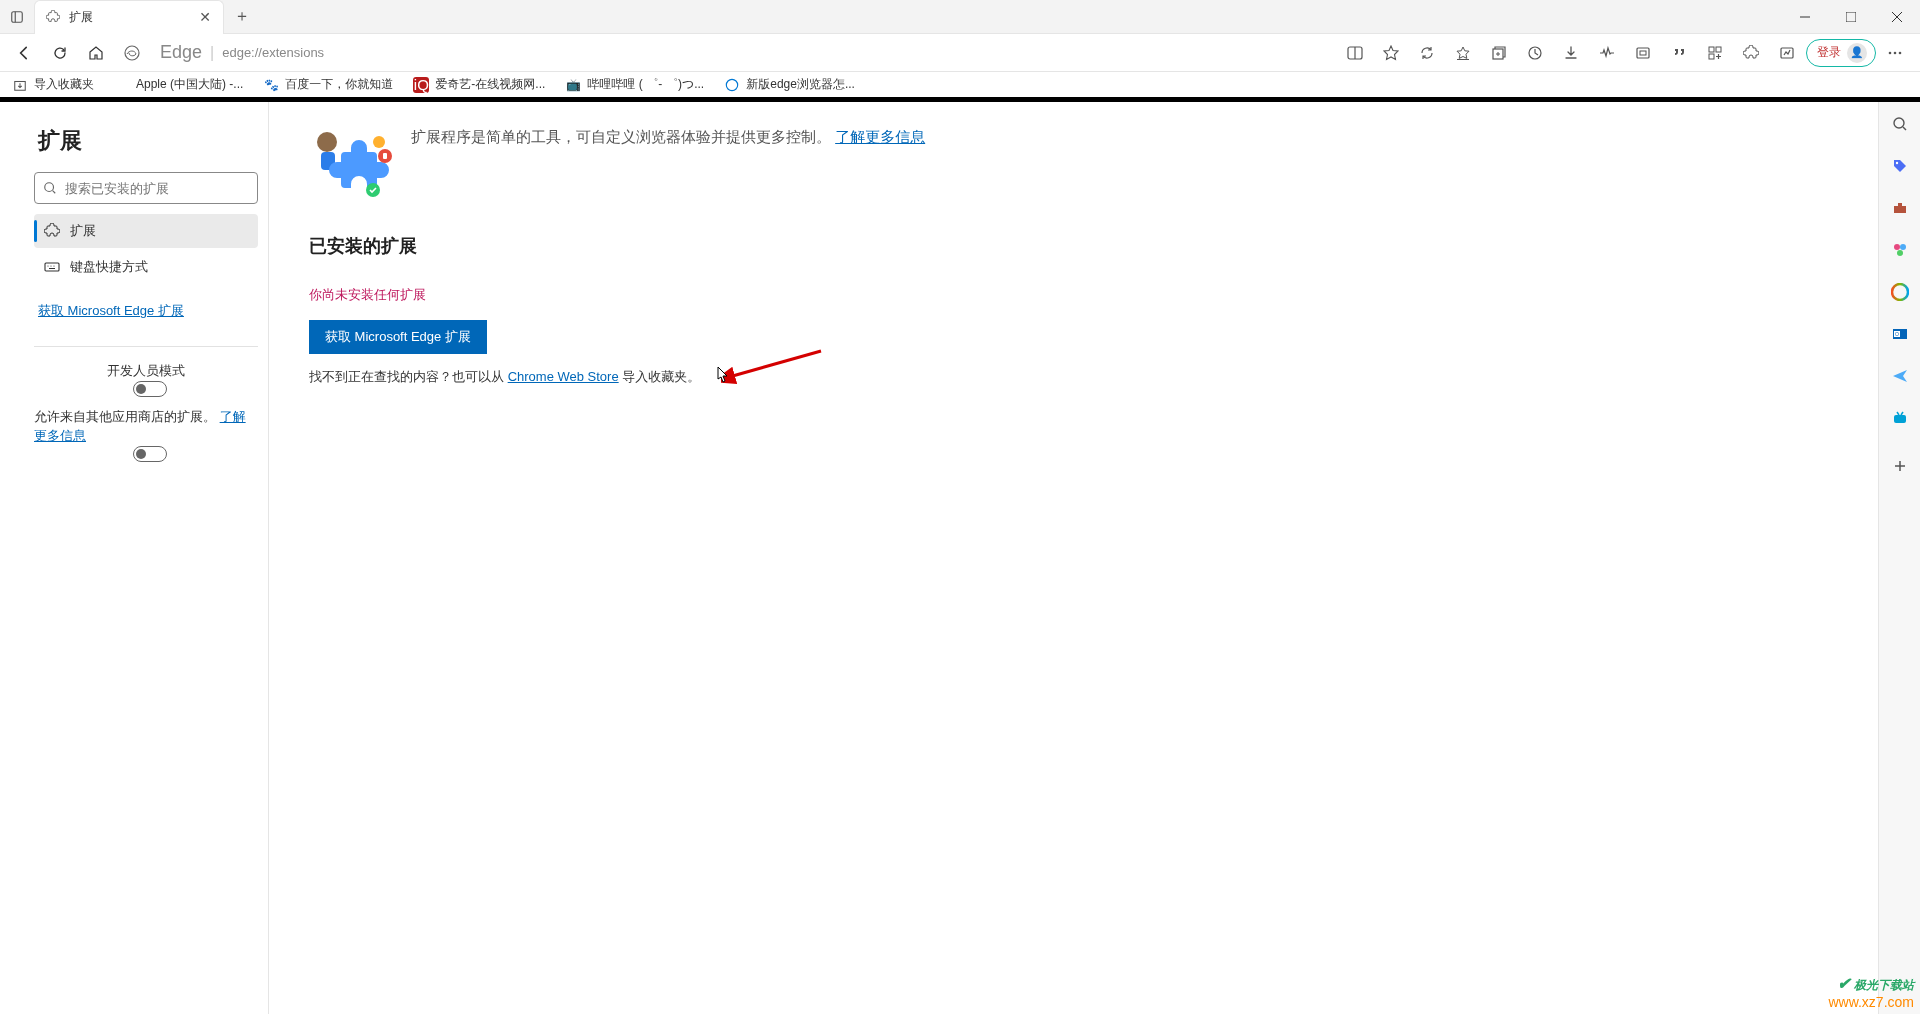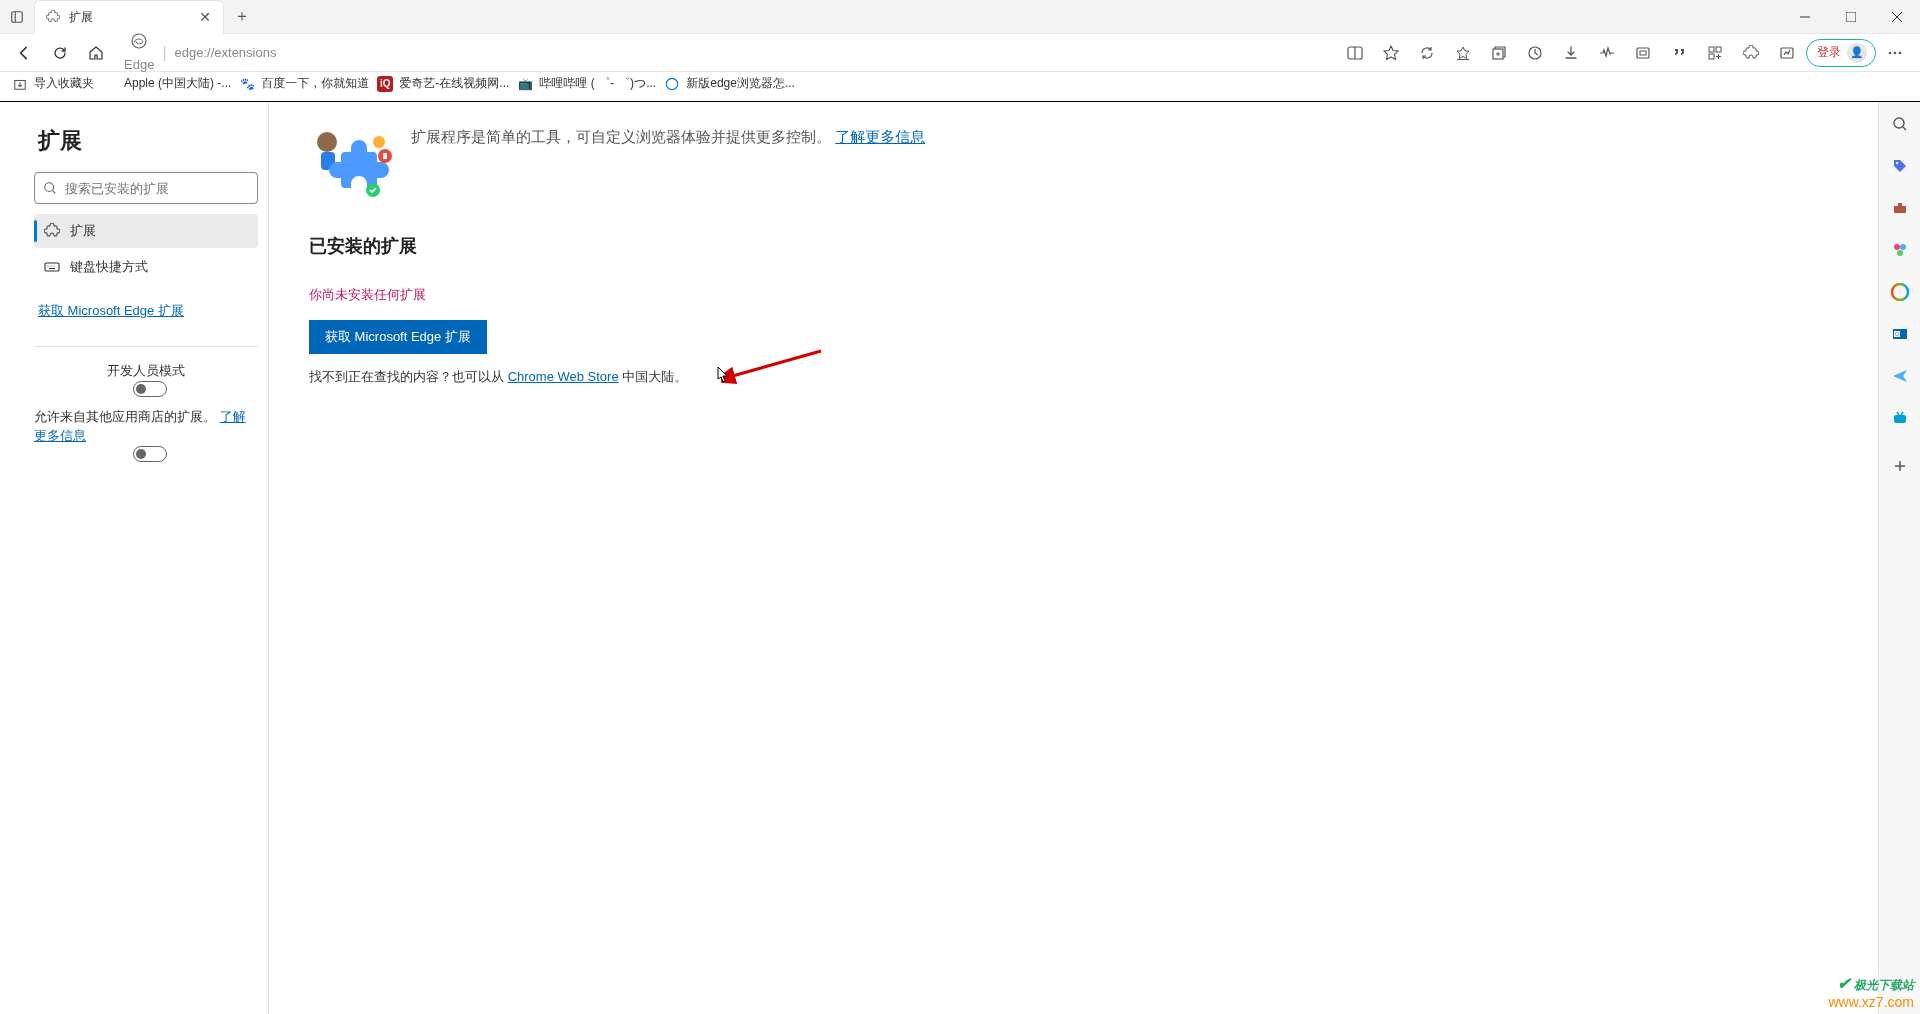--- a/index.html
+++ b/index.html
@@ -13,35 +13,35 @@
 .tab-title { font-size: 12px; color: #333; flex: 1; }
 .tab-close { width: 16px; height: 16px; font-size: 14px; color: #555; display: flex; align-items: center; justify-content: center; cursor: pointer; }
 .tab-add { width: 28px; height: 28px; display: flex; align-items: center; justify-content: center; color: #555; font-size: 16px; margin-left: 4px; }
 .window-controls { margin-left: auto; display: flex; }
 .window-btn { width: 46px; height: 34px; display: flex; align-items: center; justify-content: center; color: #333; font-size: 12px; }
 
 
 .addressbar { height: 38px; background: #fff; display: flex; align-items: center; padding: 0 8px; gap: 4px; border-bottom: 1px solid #e5e5e5; }
 .nav-btn { width: 32px; height: 32px; display: flex; align-items: center; justify-content: center; color: #555; border-radius: 4px; }
 .url-area { flex: 1; display: flex; align-items: center; gap: 8px; padding: 0 8px; height: 30px; }
-.edge-badge { display: flex; align-items: center; gap: 8px; color: #888; font-size: 13px; flex-direction: column; }
+.edge-badge { display: flex; align-items: center; gap: 20px; color: #888; font-size: 18px; }
 .url-sep { color: #ccc; }
 .url-text { color: #888; font-size: 13px; }
 .toolbar-icons { display: flex; align-items: center; gap: 2px; }
 .toolbar-icon { width: 34px; height: 32px; display: flex; align-items: center; justify-content: center; color: #555; font-size: 15px; border-radius:4px; }
 .login-btn { border: 1px solid #14b8a6; border-radius: 16px; padding: 3px 8px 3px 10px; display: flex; align-items: center; gap: 6px; font-size: 12px; color: #c23535; }
 .avatar-circle { width: 20px; height: 20px; border-radius: 50%; background: #e5e5e5; display:flex; align-items:center; justify-content:center; color:#999; font-size:11px;}
 
 
-.bookmarksbar { height: 30px; background: #fff; border-bottom: 1px solid #000000; display: flex; align-items: flex-start; padding: 0 8px; }
+.bookmarksbar { height: 30px; background: #fff; border-bottom: 5px solid #000000; display: flex; align-items: center; padding: 0 8px; gap: 12px; }
 .bookmark { display: flex; align-items: center; gap: 6px; font-size: 12px; color: #333; padding: 3px 4px; border-radius:4px; }
 .bm-icon { width: 16px; height: 16px; display: flex; align-items: center; justify-content: center; font-size: 12px; border-radius: 3px; }
 .bm-apple { color: #000; }
 .bm-baidu { color: #2d7ff9; }
-.bm-iqiyi { background: #b91c1c; color: #fff; font-size: 10px; font-weight: bold; }
+.bm-iqiyi { background: #b91c1c; color: #fff; font-size: 15px; font-weight: normal; }
 .bm-bili { color: #00a1d6; }
 
 
 .content { display: flex; height: calc(100% - 102px); }
 .sidebar-left { width: 269px; padding: 24px 10px 0 34px; border-right: 1px solid #e5e5e5; }
 .sidebar-title { font-size: 22px; font-weight: 600; color: #222; margin-bottom: 16px; margin-left:4px;}
 .search-box { border: 1px solid #888; border-radius: 4px; height: 32px; display: flex; align-items: center; padding: 0 8px; gap: 8px; margin-bottom: 10px; }
 .search-box input { border: none; outline: none; flex: 1; font-size: 13px; background: transparent; }
 .nav-item { display: flex; align-items: center; gap: 10px; padding: 8px 10px; border-radius: 4px; font-size: 13px; color: #333; margin-bottom:2px; }
 .nav-item.active { background: #eaeaea; position: relative; }
@@ -336,21 +336,21 @@
           <span>扩展程序是简单的工具，可自定义浏览器体验并提供更多控制。</span>
           <span class="inline-link">了解更多信息</span>
         </p>
       </div>
     </div>
 
     <div class="section-title">已安装的扩展</div>
     <div class="empty-text">你尚未安装任何扩展</div>
     <button class="primary-btn">获取 Microsoft Edge 扩展</button>
     <div class="helper-text">
-      <span>找不到正在查找的内容？也可以从 </span><span class="inline-link">Chrome Web Store</span><span> 中国大陆。</span>
+      <span>找不到正在查找的内容？也可以从 </span><span class="inline-link">Chrome Web Store</span><span> 导入收藏夹。</span>
     </div>
 
     
     <div class="arrow-annotation">
       <svg width="110" height="40" viewBox="0 0 110 40">
         <defs>
             <marker id="ah" markerWidth="10" markerHeight="10" refX="2" refY="3" orient="auto">
               <path d="M0,0 L0,6 L8,3 z" fill="#d40000"></path>
             </marker>
           </defs>

